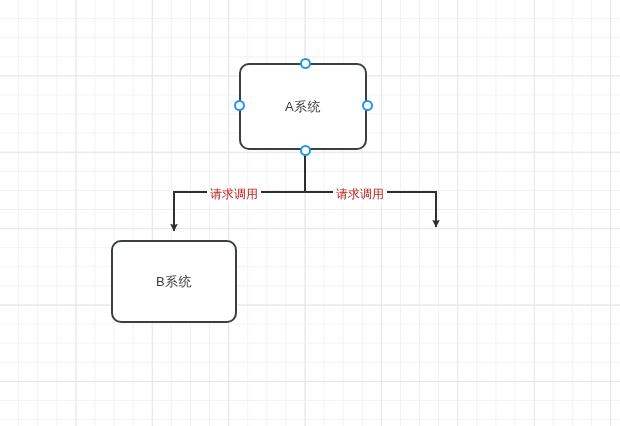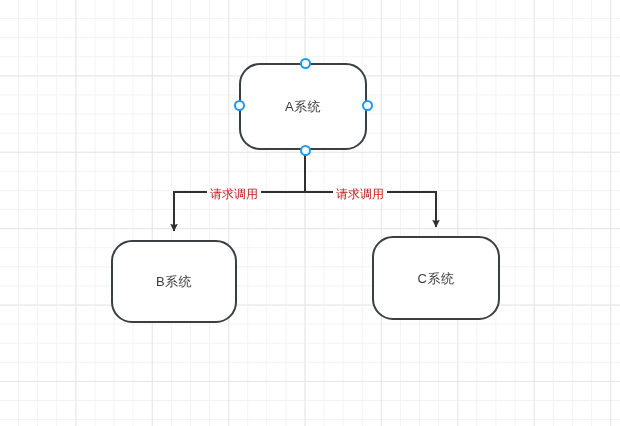--- a/index.html
+++ b/index.html
@@ -38,21 +38,21 @@
     width: 620px;
     height: 426px;
     pointer-events: none;
   }
 
   .node {
     position: absolute;
     box-sizing: border-box;
     background: #ffffff;
     border: 2px solid #3a3f44;
-    border-radius: 21px;
+    border-radius: 10px;
     display: flex;
     align-items: center;
     justify-content: center;
   }
   .node-label {
     font-size: 13px;
     color: #3c3c3c;
     letter-spacing: 0.5px;
     line-height: 1;
     user-select: none;
@@ -114,20 +114,17 @@
 
   <div class="anchor" style="left:305px; top:63px;"></div>
   <div class="anchor" style="left:239px; top:105px;"></div>
   <div class="anchor" style="left:367px; top:105px;"></div>
   <div class="anchor" style="left:305px; top:150px;"></div>
 
   <div class="node node-b">
     <span class="node-label">B系统</span>
   </div>
 
-  <div class="node node-c">
-    <span class="node-label">C系统</span>
-  </div>
 
   <div class="edge-label label-left">请求调用</div>
   <div class="edge-label label-right">请求调用</div>
 
 </div>
 
 </body></html>

